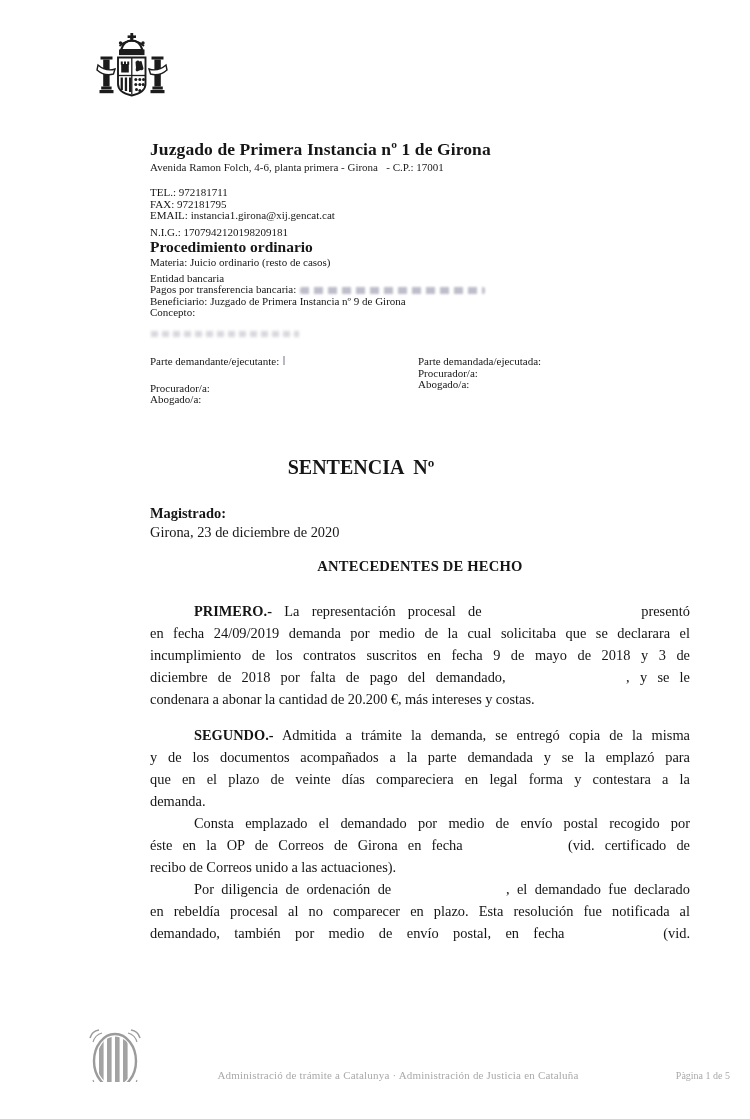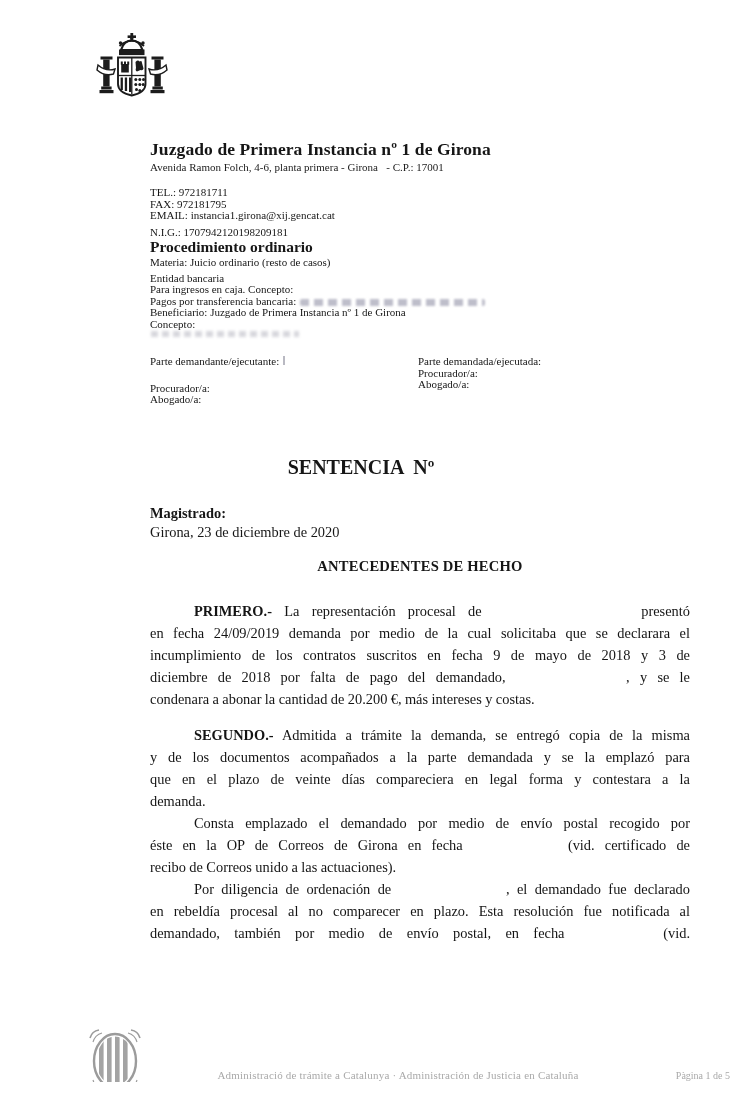--- a/index.html
+++ b/index.html
@@ -126,23 +126,22 @@
     <div>FAX: 972181795</div>
     <div>EMAIL: instancia1.girona@xij.gencat.cat</div>
   </div>
 
   <div class="abs nig">N.I.G.: 1707942120198209181</div>
   <div class="abs proc-title">Procedimiento ordinario</div>
   <div class="abs materia">Materia: Juicio ordinario (resto de casos)</div>
 
   <div class="abs bank">
     <div class="bank-line">Entidad bancaria</div>
-    <div class="bank-line">Para ingresos en caja. Concepto:</div>
     <div class="bank-line"><span>Pagos por transferencia bancaria:</span><span class="redacted-blur"></span></div>
-    <div class="bank-line">Beneficiario: Juzgado de Primera Instancia nº 1 de Girona</div>
+    <div class="bank-line">Beneficiario: Juzgado de Primera Instancia nº 9 de Girona</div>
     <div class="bank-line">Concepto:</div>
   </div>
   <div class="abs smudge"></div>
 
   <div class="abs party-col party-left">
     <div><span>Parte demandante/ejecutante:</span><span class="redacted-mark"></span></div>
     <div class="party-gap">Procurador/a:</div>
     <div>Abogado/a:</div>
   </div>
   <div class="abs party-col party-right">

